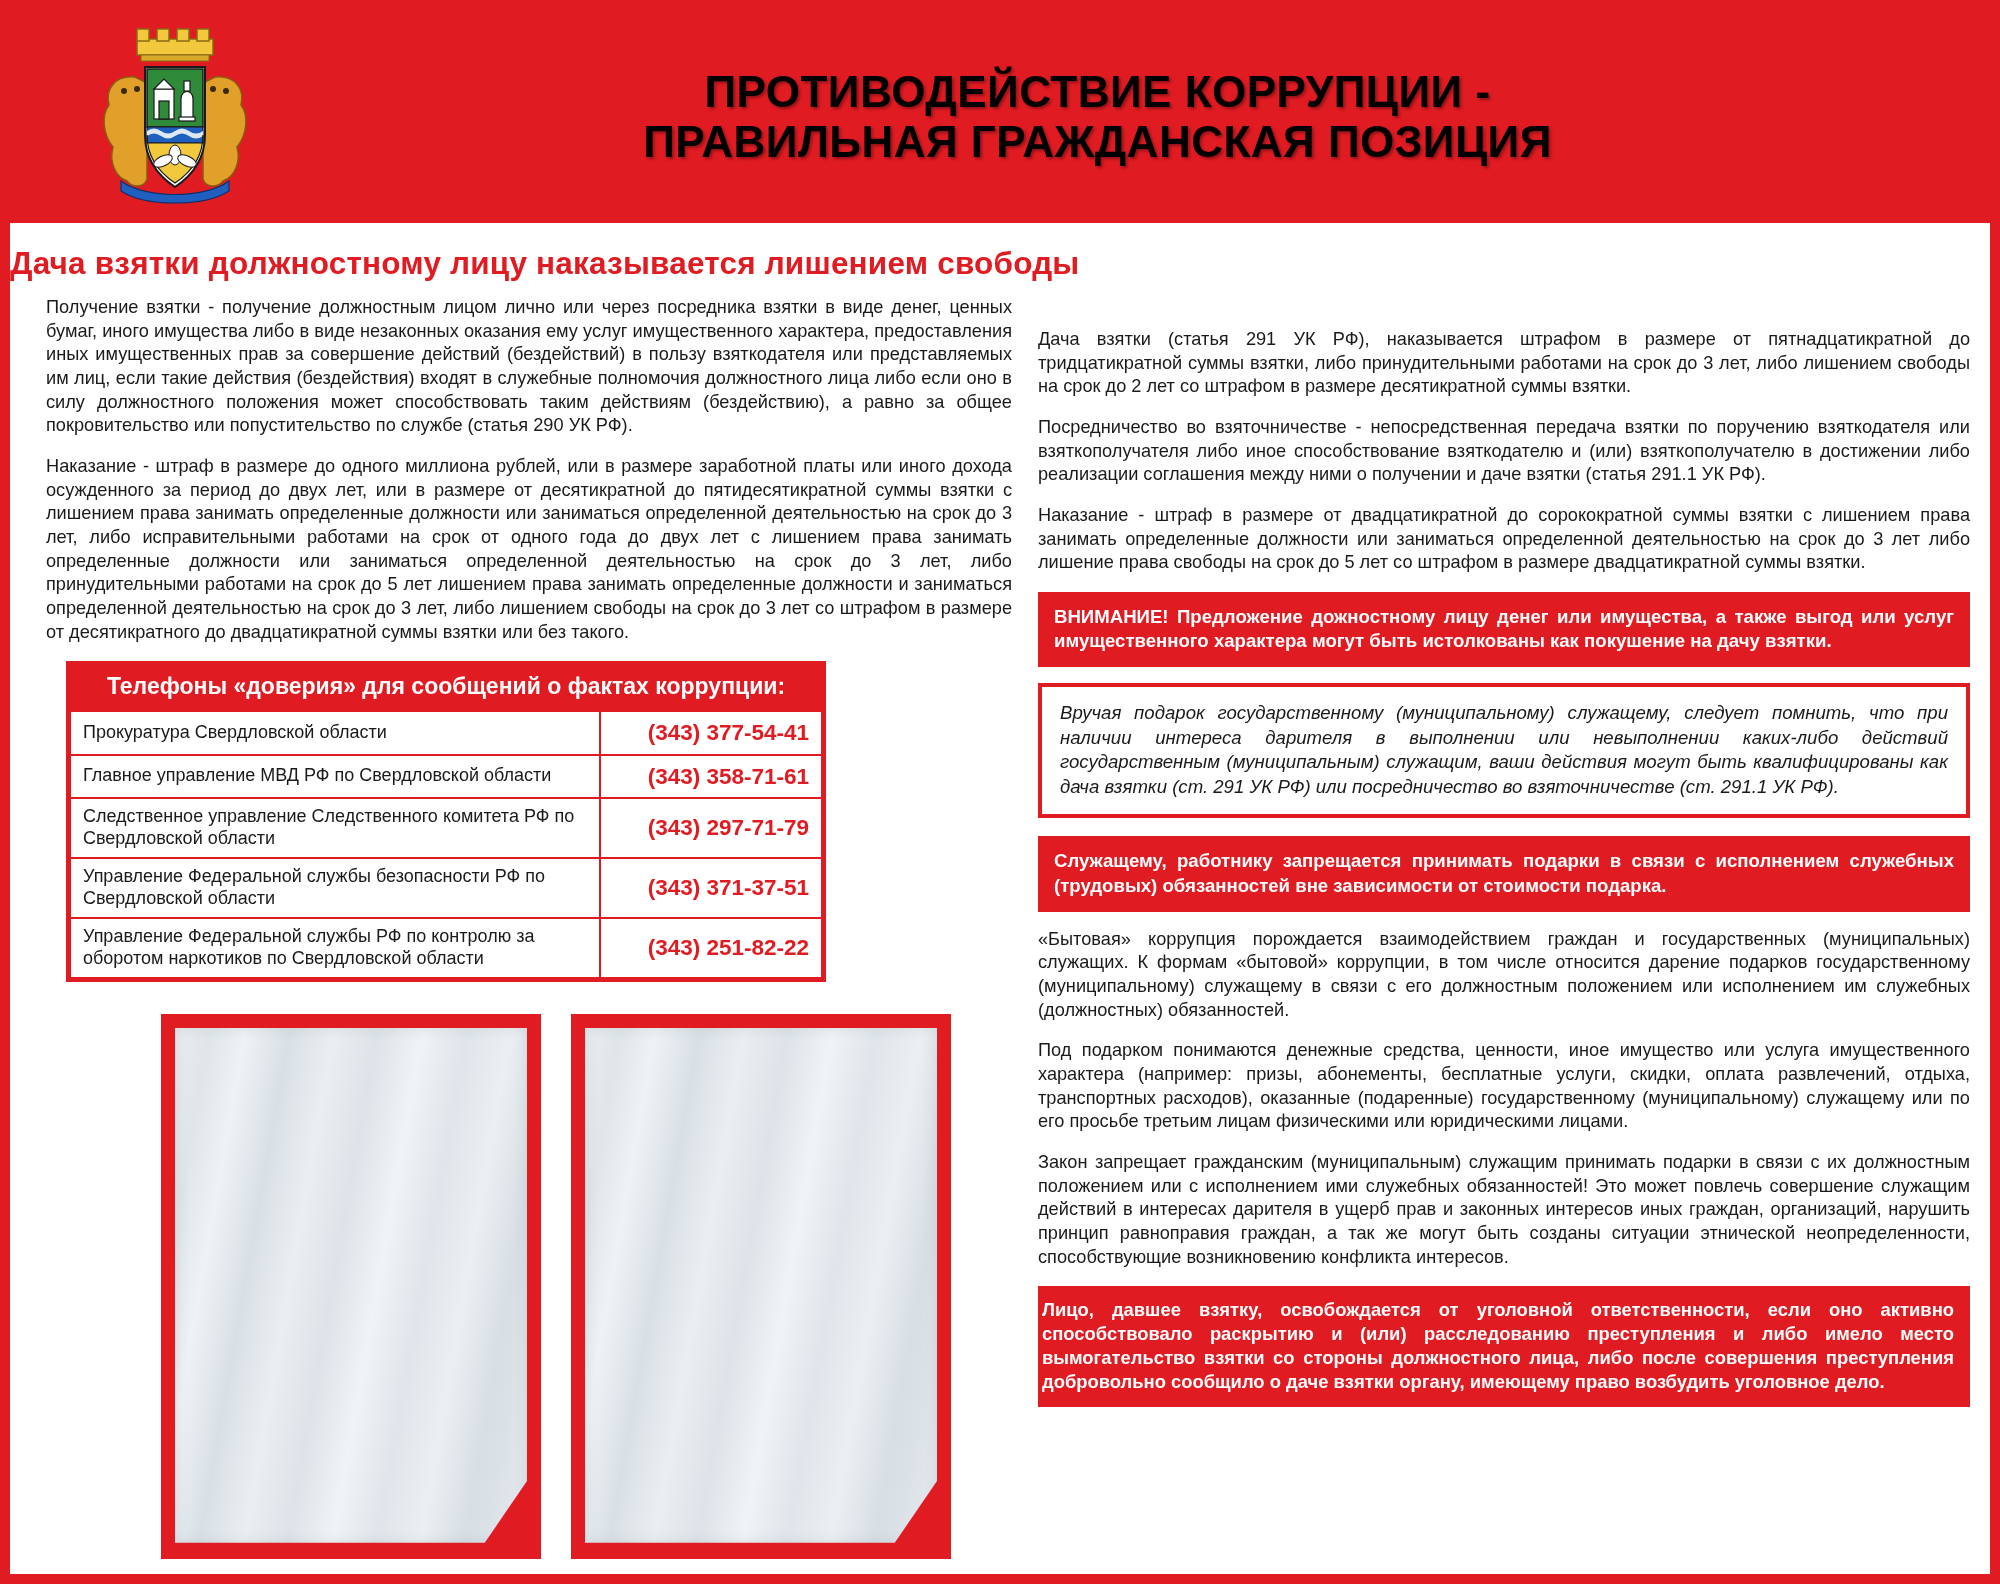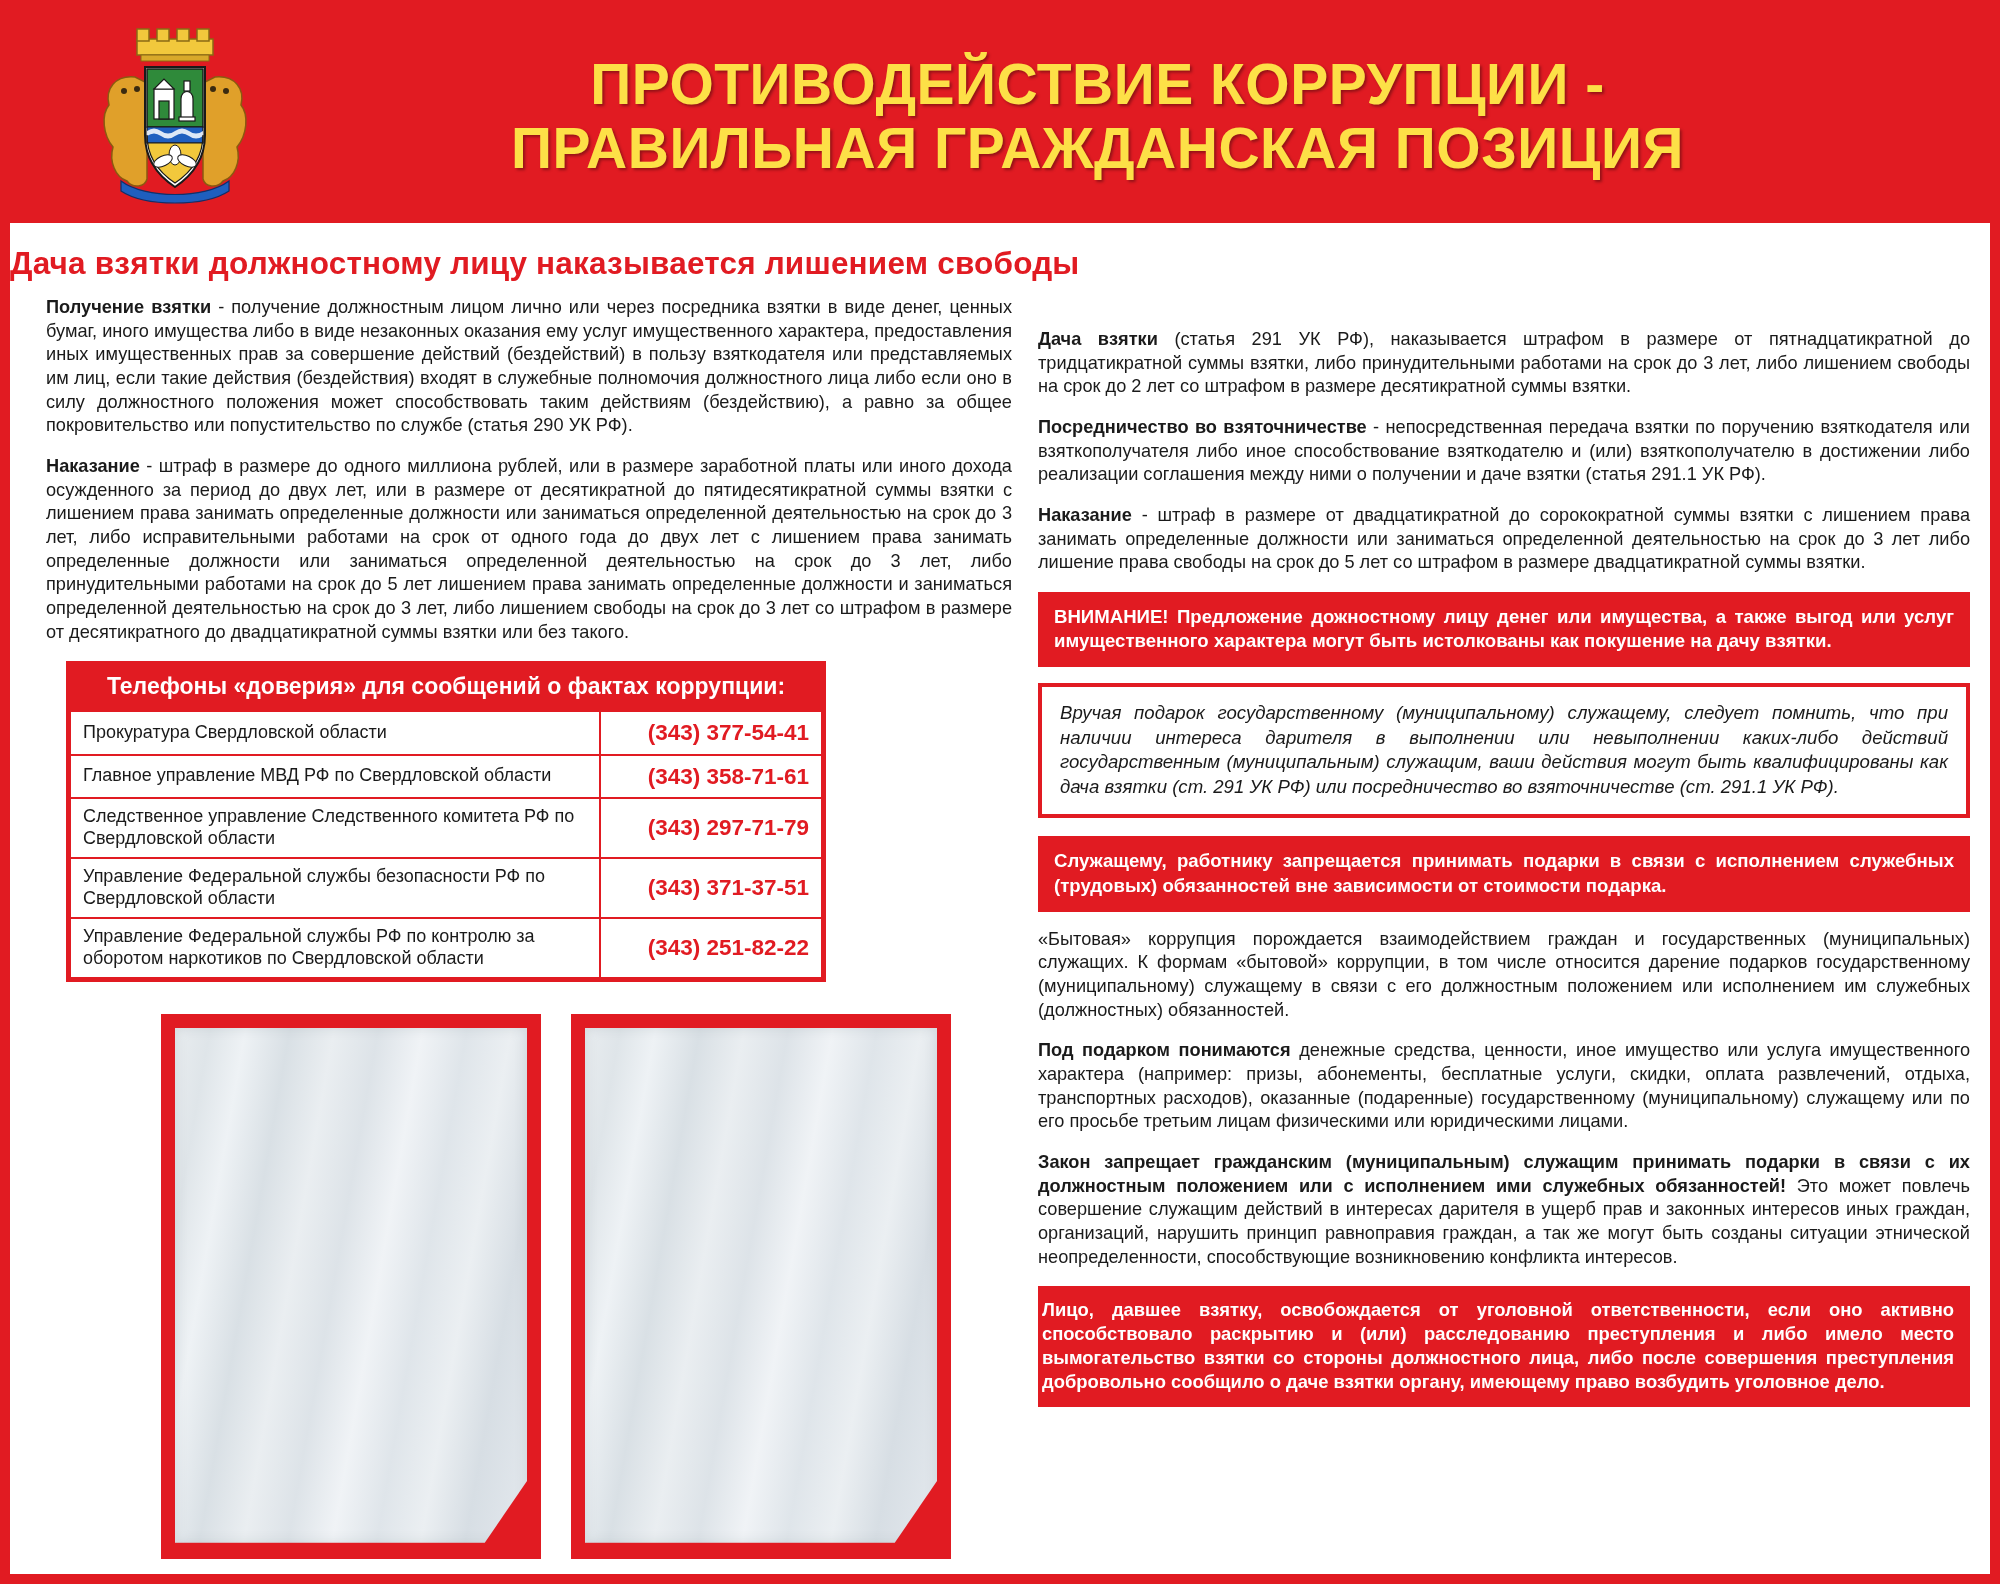--- a/index.html
+++ b/index.html
@@ -37,23 +37,23 @@
     margin-left: 55px;
     margin-top: 2px;
   }
   .coat svg { display: block; }
   .header-titles {
     flex: 1;
     text-align: center;
     padding-right: 70px;
   }
   .header-titles .line {
-    color: #fde047;
-    font-weight: bold;
-    font-size: 57px;
+    color: #000000;
+    font-weight: bold;
+    font-size: 44px;
     line-height: 1.12;
     letter-spacing: 0.5px;
     text-shadow: 2px 2px 3px rgba(0,0,0,0.35);
     white-space: nowrap;
   }
   
   .subtitle {
     text-align: left;
     color: #e11b22;
     font-weight: bold;
@@ -68,21 +68,21 @@
     align-items: flex-start;
   }
   .col-left { width: 966px; flex: 0 0 966px; }
   .col-right { width: 932px; flex: 0 0 932px; margin-top: 32px; }
   p.body {
     margin: 0 0 17px 0;
     font-size: 18.2px;
     line-height: 1.30;
     text-align: justify;
   }
-  p.body b { font-weight: bold; }
+  p.body b { font-weight: normal; }
   
   .phone-table {
     margin-top: 4px;
     border: 3px solid #e11b22;
     width: 760px;
     margin-left: 20px;
   }
   .phone-table .thead {
     background: #e11b22;
     color: #fff;

